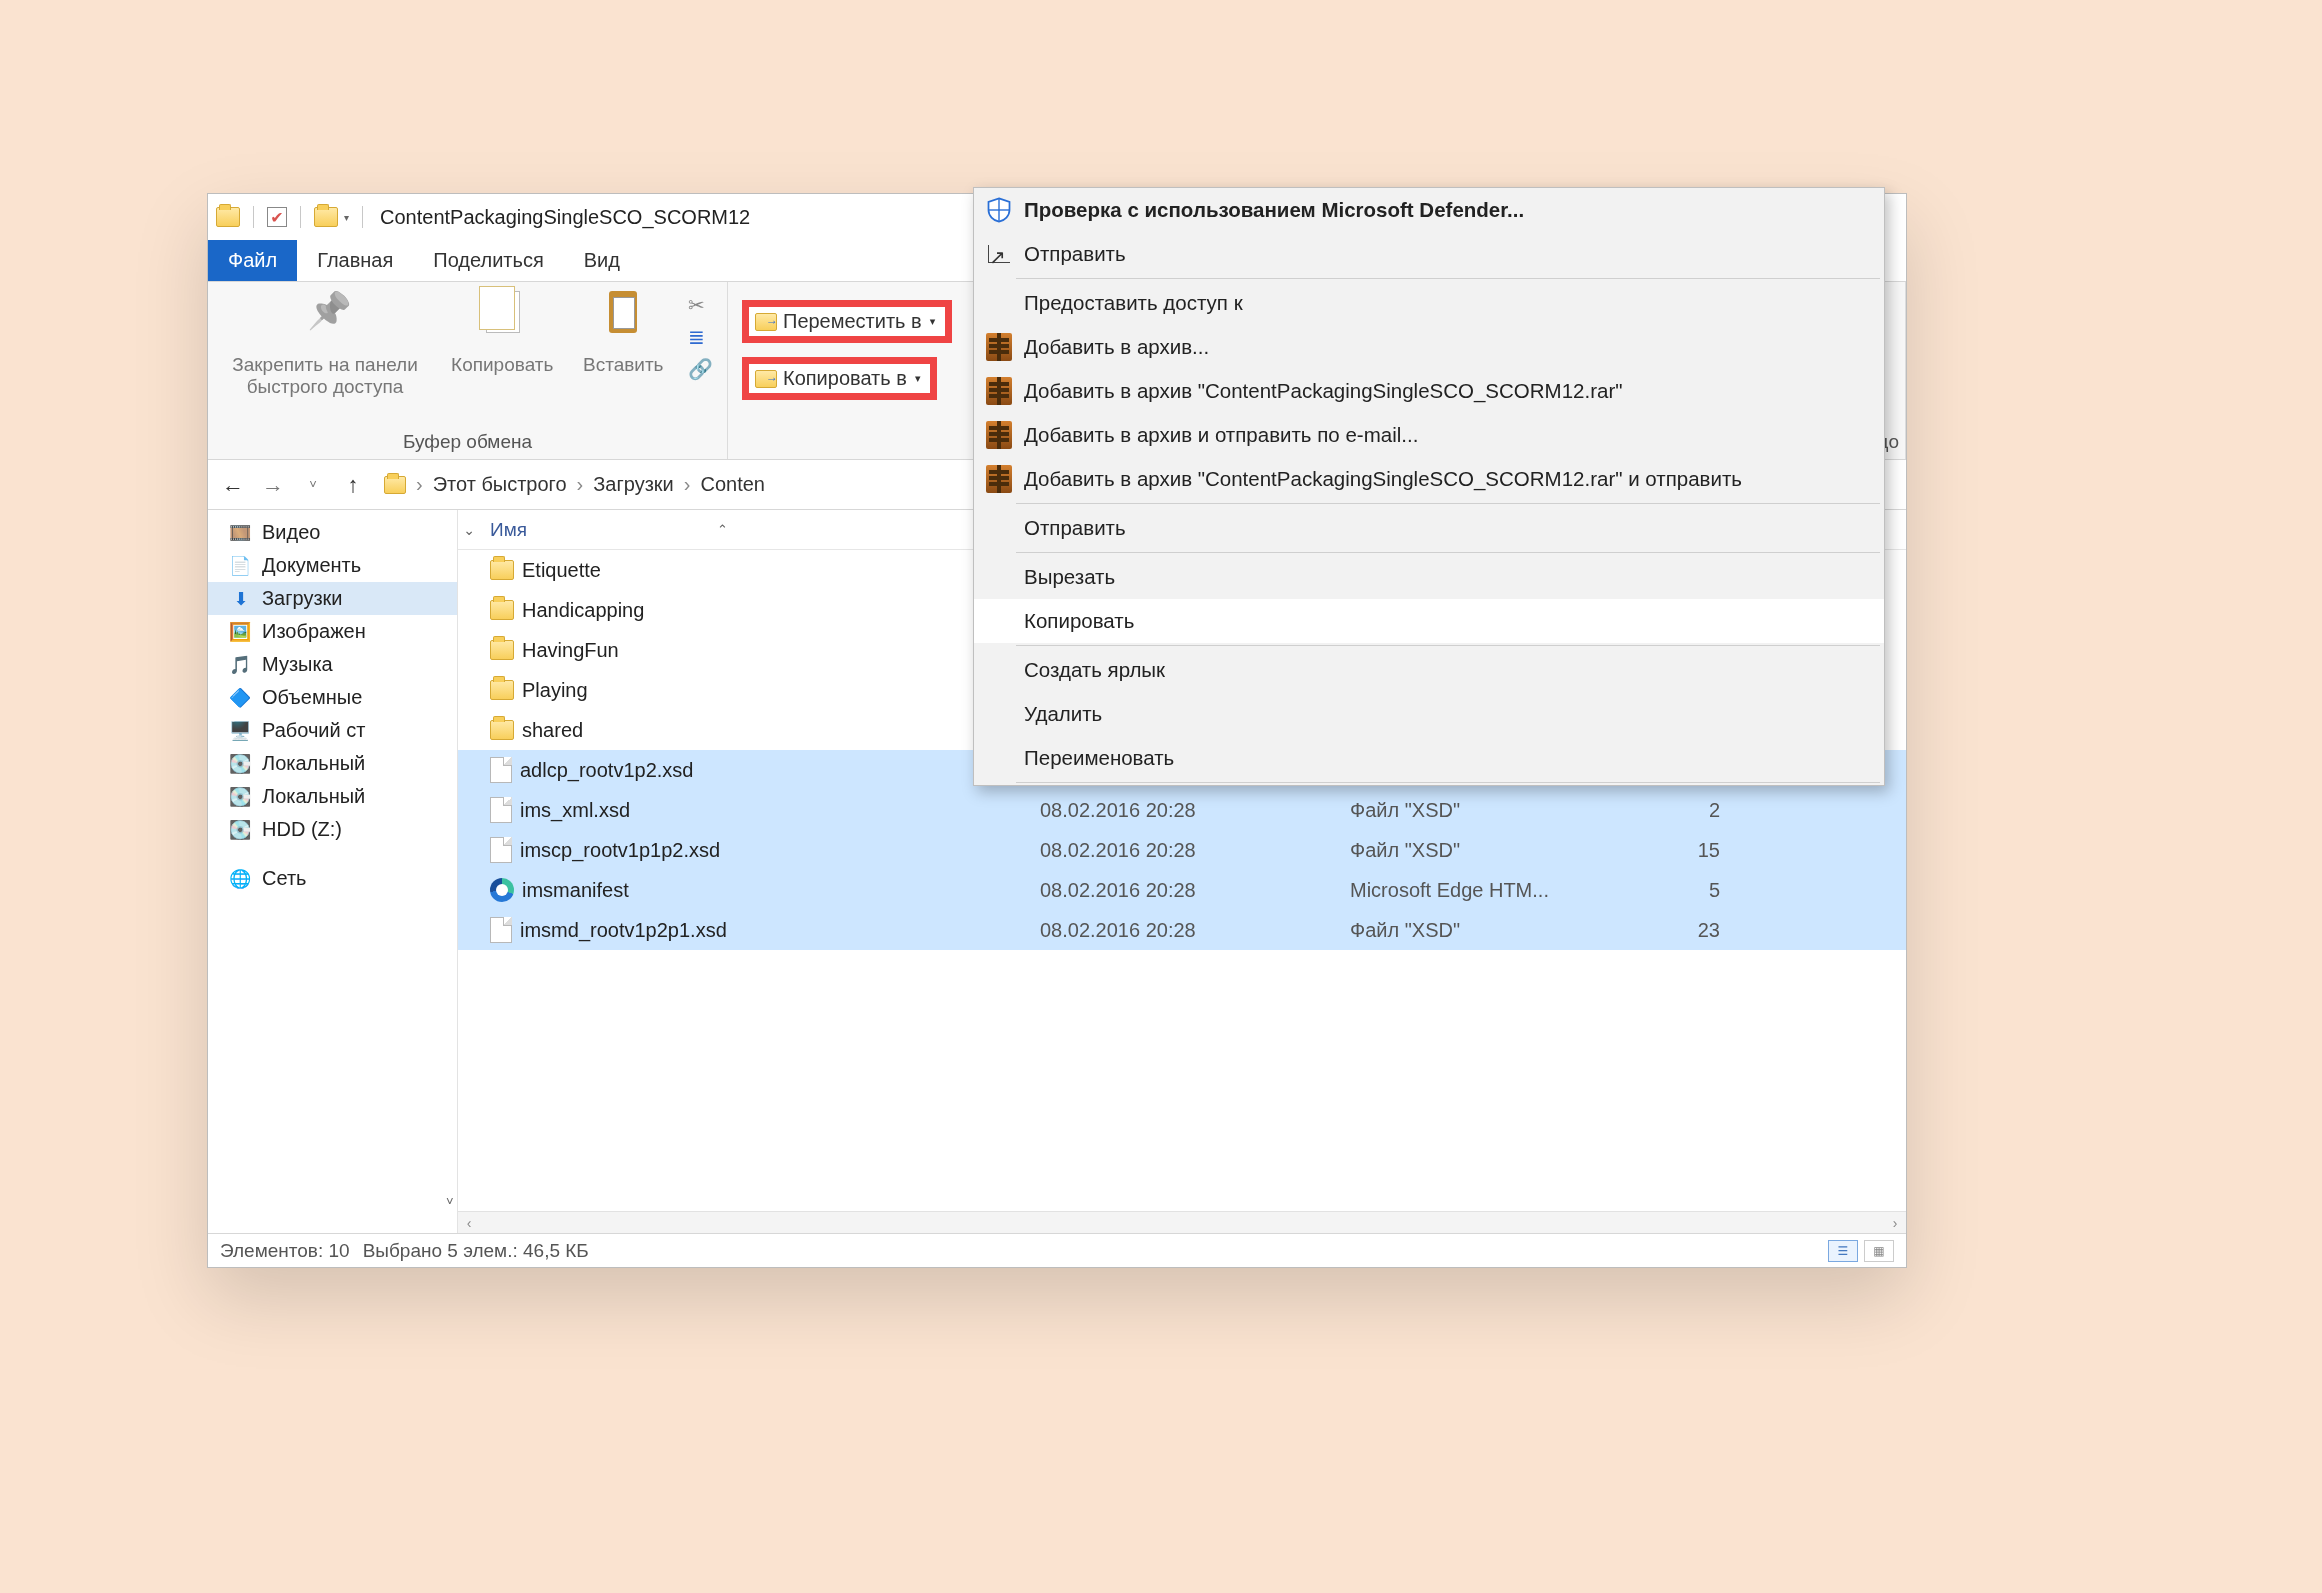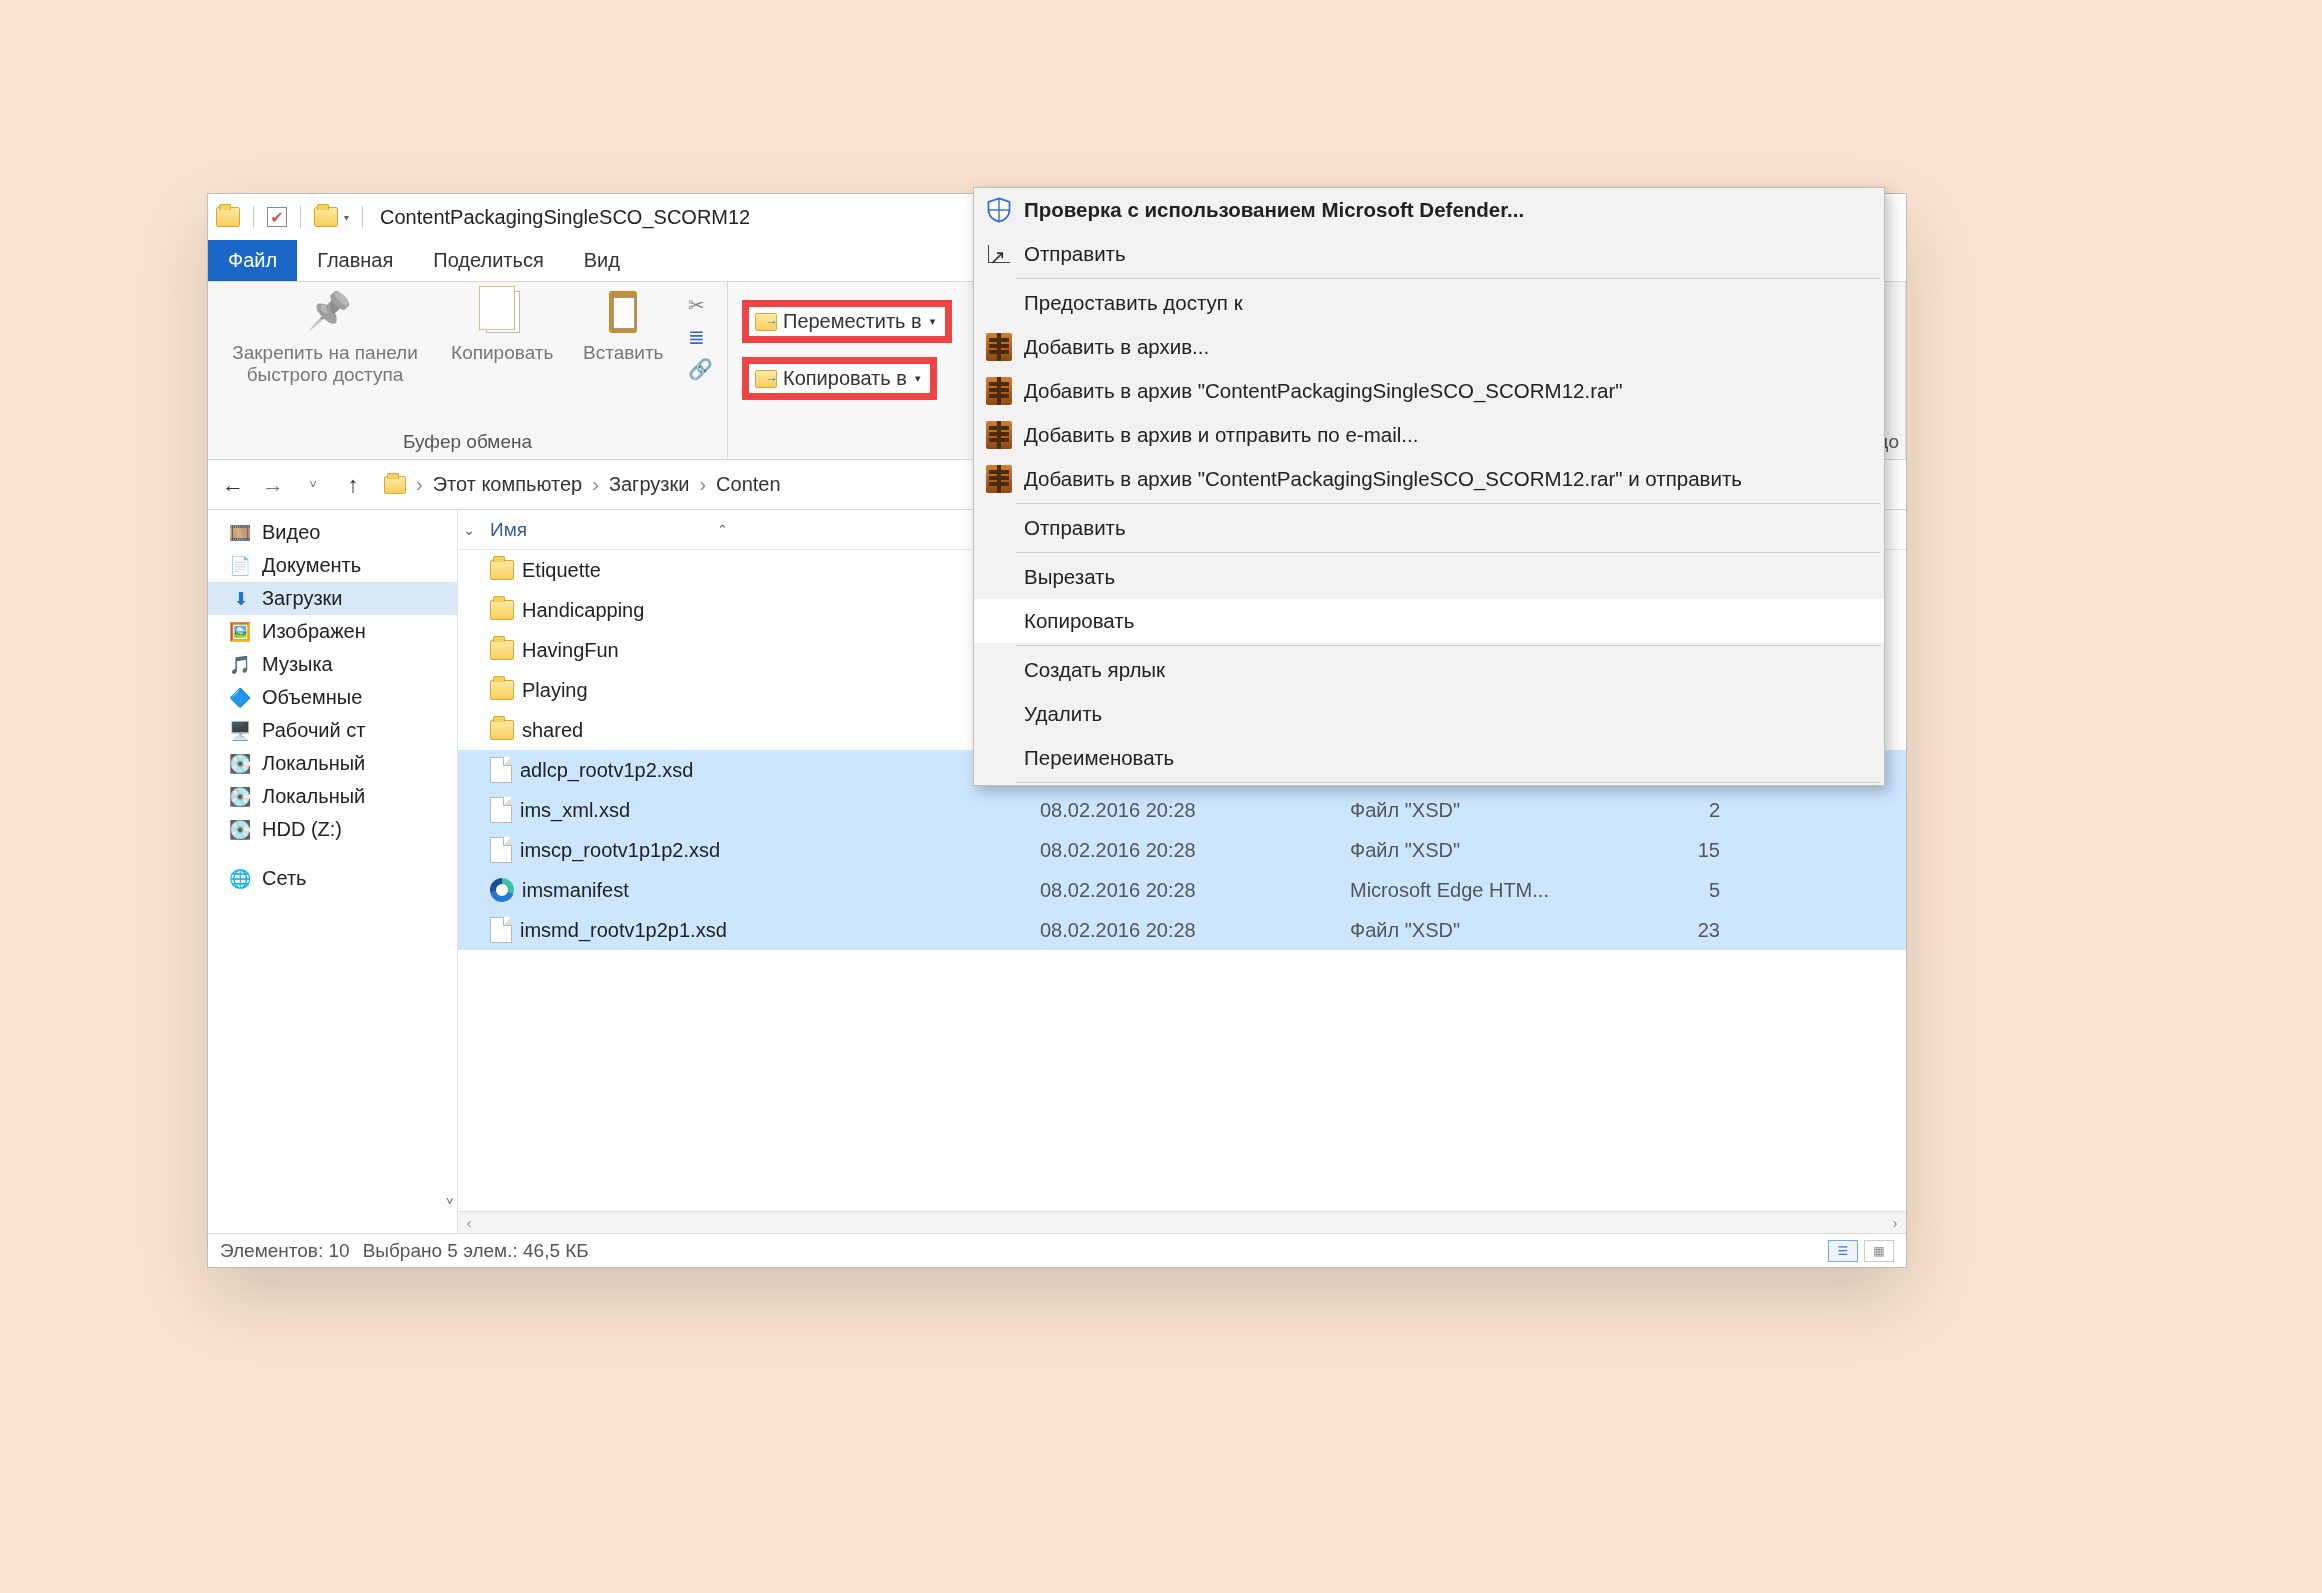--- a/index.html
+++ b/index.html
@@ -21,21 +21,21 @@
   .ti-title { font-size:20px; color:#222; margin-left:4px; }
   
   .tabs { height: 42px; display:flex; align-items:stretch; background:#fff; border-bottom:1px solid #d7d7d7; }
   .tab { padding:0 20px; display:flex; align-items:center; font-size:20px; color:#333; }
   .tab.active { background:#1a67c8; color:#fff; }
   
   .ribbon { background:#f7f7f7; border-bottom:1px solid #d7d7d7; display:flex; height:178px; }
   .rib-group { border-right:1px solid #dcdcdc; display:flex; flex-direction:column; }
   .rib-body { flex:1; display:flex; align-items:flex-start; padding:6px 14px 0 14px; gap:18px; }
   .rib-label { text-align:center; font-size:19px; color:#555; padding:2px 0 6px 0; }
-  .rib-btn { display:flex; flex-direction:column; align-items:center; width:110px; text-align:center; color:#777; font-size:19px; gap:2px; }
+  .rib-btn { display:flex; flex-direction:column; align-items:center; width:110px; text-align:center; color:#777; font-size:19px; gap:14px; }
   .rib-btn.tall { width:220px; }
   .rib-icon { width:44px; height:48px; margin-bottom:4px; position:relative; }
   .pin-ic::after { content:"📌"; font-size:36px; filter:grayscale(1); opacity:.6; position:absolute; left:4px; top:2px; }
   .copy-ic { border:1px solid #bbb; background:#fff; width:34px; height:42px; left:6px; position:absolute; top:3px; }
   .copy-ic::after { content:""; position:absolute; width:34px; height:42px; border:1px solid #d8c07a; background:#fff; left:-8px; top:-6px; }
   .paste-ic { background:#c68e33; width:28px; height:42px; border-radius:3px; left:8px; position:absolute; top:3px; }
   .paste-ic::after { content:""; position:absolute; background:#fff; border:1px solid #999; width:20px; height:30px; left:4px; top:6px; }
   .side-col { display:flex; flex-direction:column; gap:8px; padding-top:5px; align-items:flex-start; margin-left:0px; }
   .mini { font-size:18px; color:#888; display:flex; align-items:center; gap:5px; }
   .mini .glyph { font-size:20px; }
@@ -180,21 +180,21 @@
     </div>
 
     <div class="navbar">
       <span class="nav-btn enabled">←</span>
       <span class="nav-btn">→</span>
       <span class="nav-btn" style="font-size:13px">˅</span>
       <span class="nav-btn enabled">↑</span>
       <div class="addr">
         <span class="ti-folder" style="width:22px;height:18px"></span>
         <span class="sep">›</span>
-        <span>Этот компьютер</span>
+        <span>Этот быстрого</span>
         <span class="sep">›</span>
         <span>Загрузки</span>
         <span class="sep">›</span>
         <span>Conten</span>
       </div>
     </div>
 
     <div class="body">
       <div class="sidebar">
         <div id="side-items">

